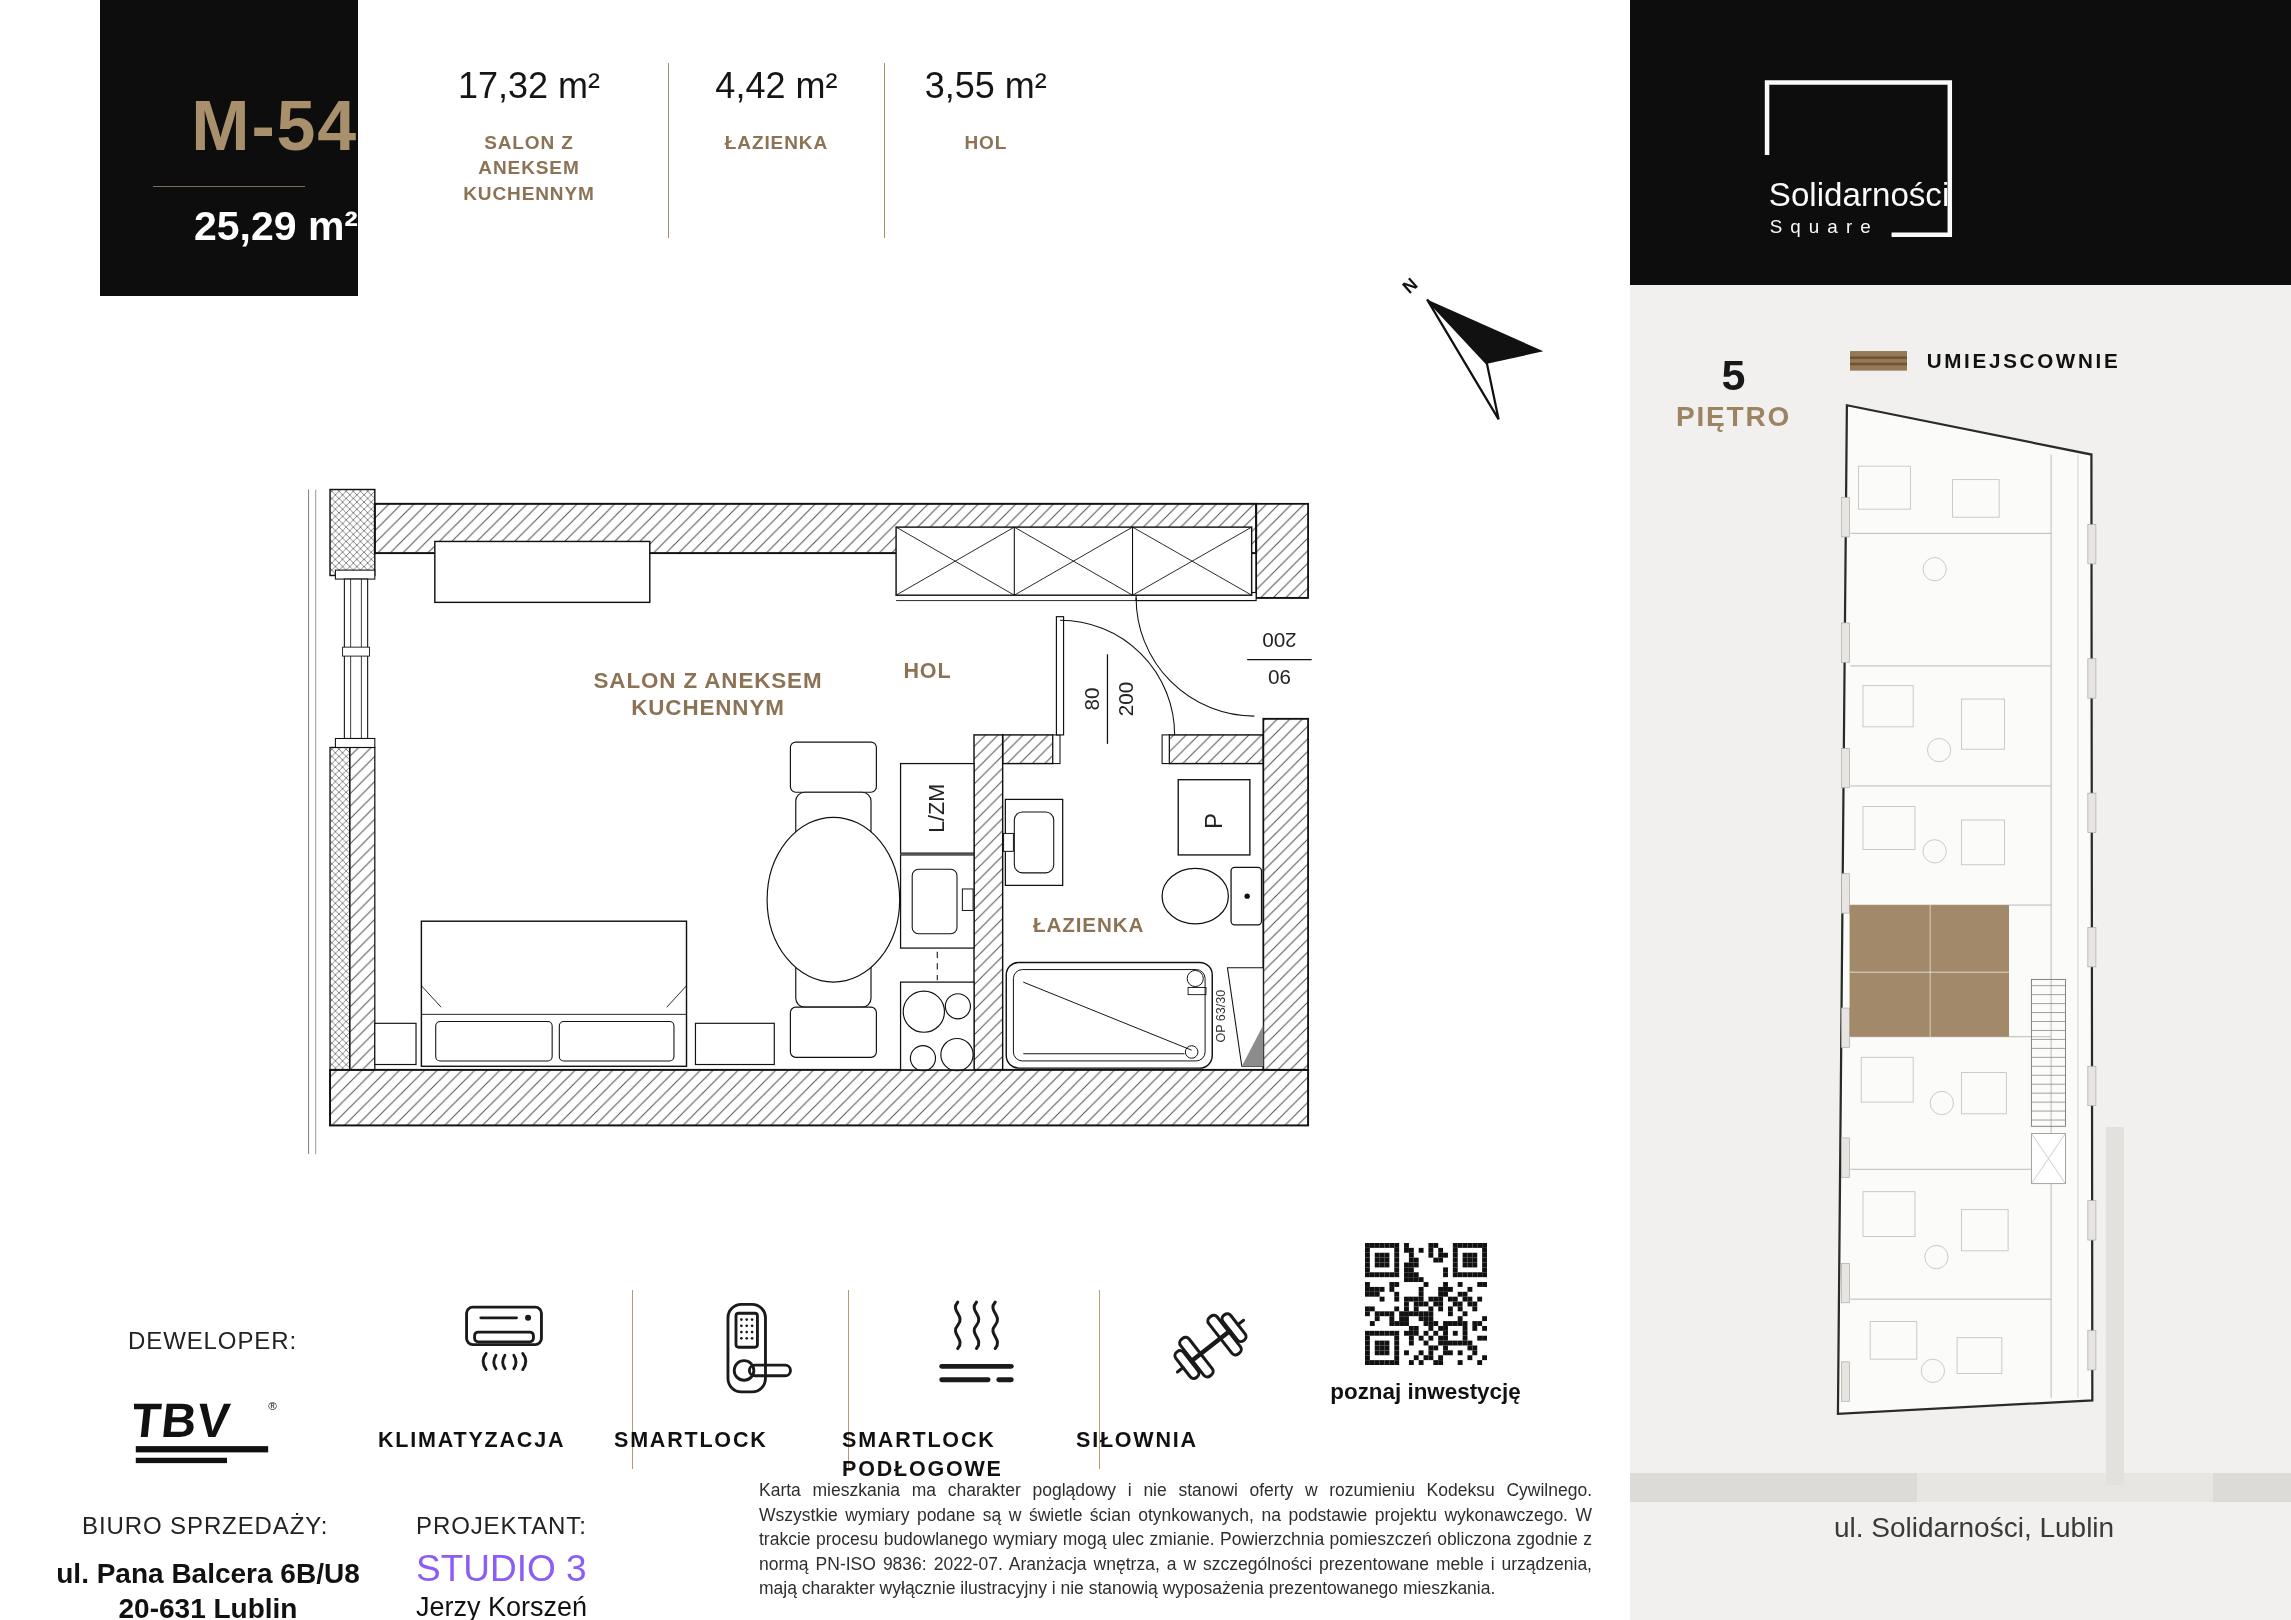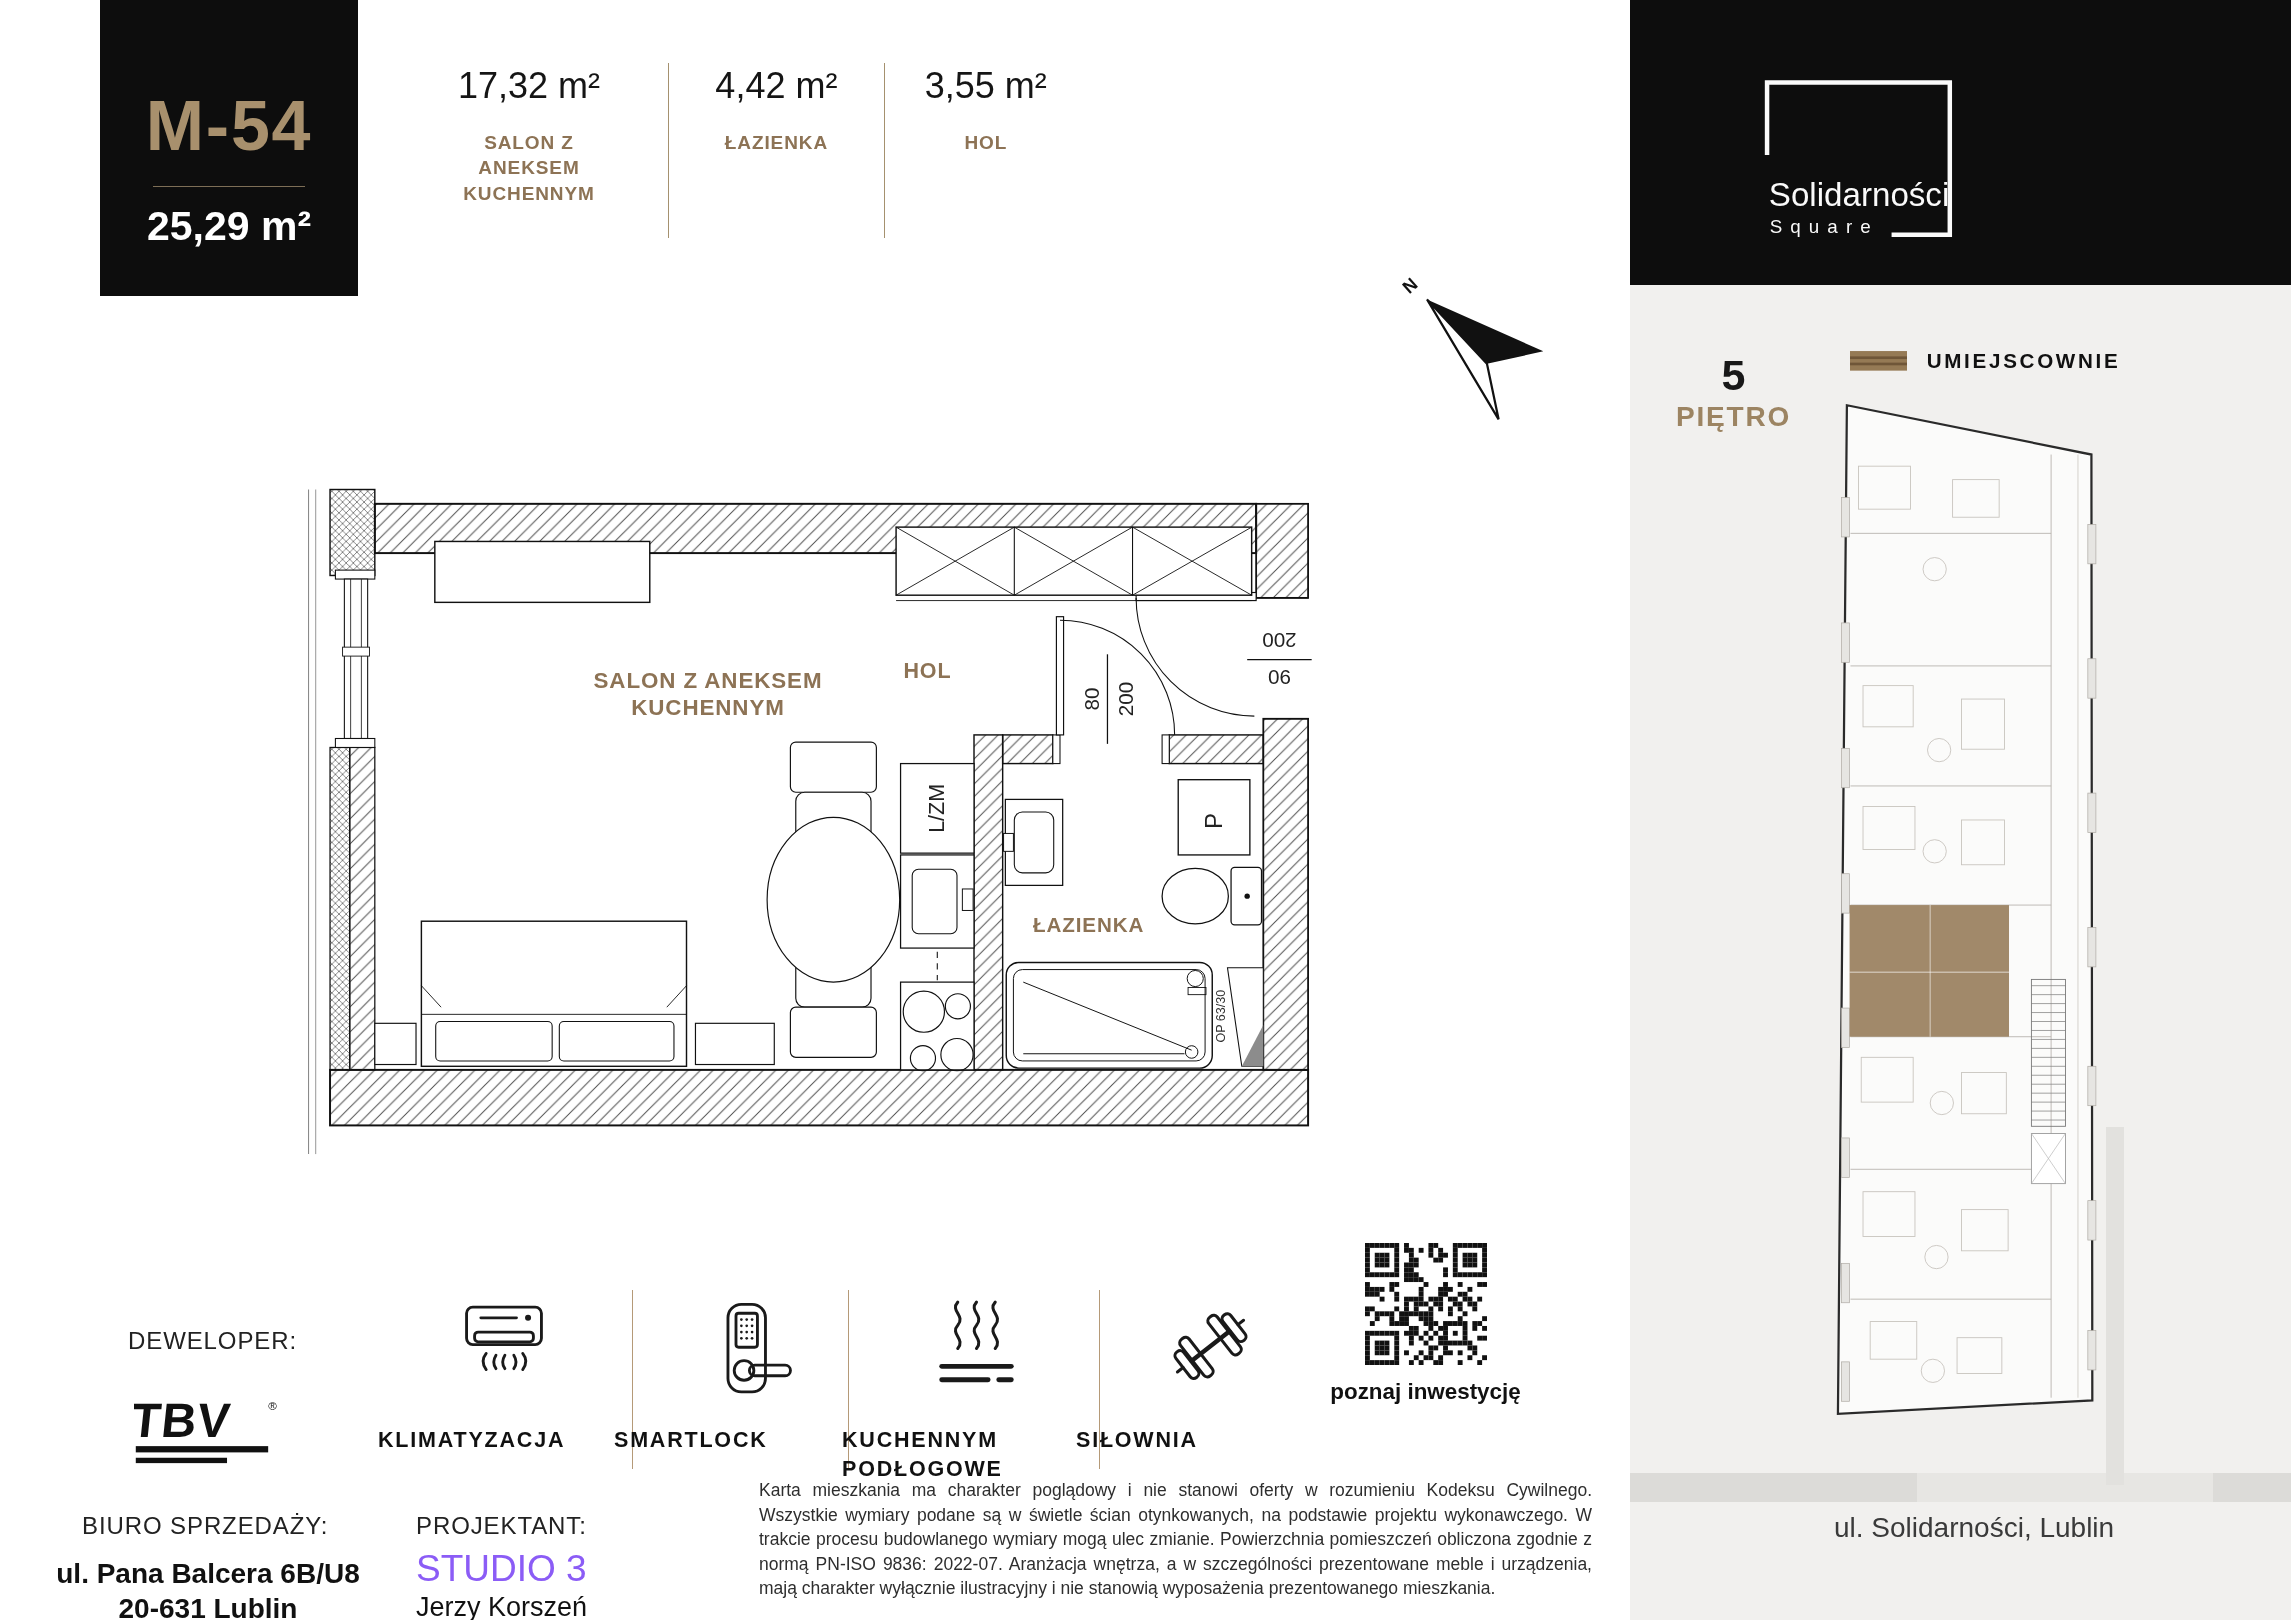--- a/index.html
+++ b/index.html
@@ -1,19 +1,19 @@
 <!DOCTYPE html>
 <html style="font-size:14.3px"><head>
 <meta charset="utf-8">
 <style>
   html,body{margin:0;padding:0;background:#ffffff;}
   body{font-family:"Liberation Sans", sans-serif; width:2292px; height:1620px; position:relative; overflow:hidden; color:#1a1a1a;}
   .abs{position:absolute;}
   
-  .unit-box{left:100px; top:0; width:258px; height:296px; background:#0d0d0d; text-align:center;}
+  .unit-box{left:100px; top:0; width:258px; height:296px; background:#0d0d0d; text-align:right;}
   .unit-id{margin-top:86px; font-size:70px; font-weight:800; letter-spacing:1.8px; color:#a8906d;}
   .unit-sep{width:152px; height:0.9px; background:#7d6e56; margin:19.7px auto 16px auto;}
   .unit-total{font-size:41px; font-weight:700; color:#ffffff;}
   .rooms-row{left:390px; top:52px; display:flex; align-items:flex-start;}
   .room-col{text-align:center; padding-top:12.5px;}
   .room-area{font-size:36px; font-weight:400; color:#151515;}
   .room-name{margin:23px auto 0 auto; font-size:19px; font-weight:700; letter-spacing:0.9px; color:#8d7355; line-height:1.35; width:161px;}
   .room-div{width:0.9px; height:175px; background:#a5916f; margin-top:10.7px;}
   
   .right-panel{left:1630px; top:0; width:662px; height:1620px; background:#f1f0ee;}
@@ -353,21 +353,21 @@
     <path d="M34,8 c-9,10 9,15 0,26 c-9,10 9,15 0,26"></path>
     <path d="M55,8 c-9,10 9,15 0,26 c-9,10 9,15 0,26"></path>
     <path d="M76,8 c-9,10 9,15 0,26 c-9,10 9,15 0,26"></path>
   </g>
   <g fill="none" stroke="#1a1a1a" stroke-width="5.5" stroke-linecap="round">
     <path d="M16,80 h78"></path>
     <path d="M16,95 h52"></path>
       <path d="M80,95 h14"></path>
   </g>
 </svg>
-<div class="amenity-label" style="left:842px">KUCHENNYM PODŁOGOWE</div>
+<div class="amenity-label" style="left:842px">SMARTLOCK PODŁOGOWE</div>
 <div class="vdiv" style="left:1099px"></div>
 
 <svg class="abs" style="left:1161px; top:1297px" width="99" height="100" viewBox="0 0 110 112">
   <g transform="rotate(-38 55 55)" fill="none" stroke="#1a1a1a" stroke-width="3.4" stroke-linecap="round">
     <line x1="28" y1="55" x2="82" y2="55" stroke-width="5"></line>
     <rect x="16" y="37" width="11" height="36" rx="5"></rect>
     <rect x="29" y="29" width="12" height="52" rx="5"></rect>
     <rect x="69" y="29" width="12" height="52" rx="5"></rect>
     <rect x="83" y="37" width="11" height="36" rx="5"></rect>
     <line x1="8" y1="55" x2="16" y2="55"></line>

